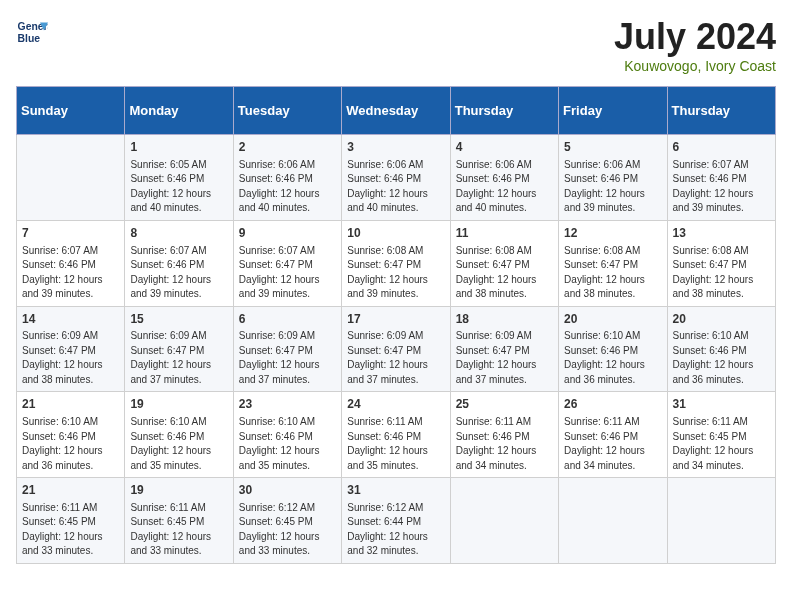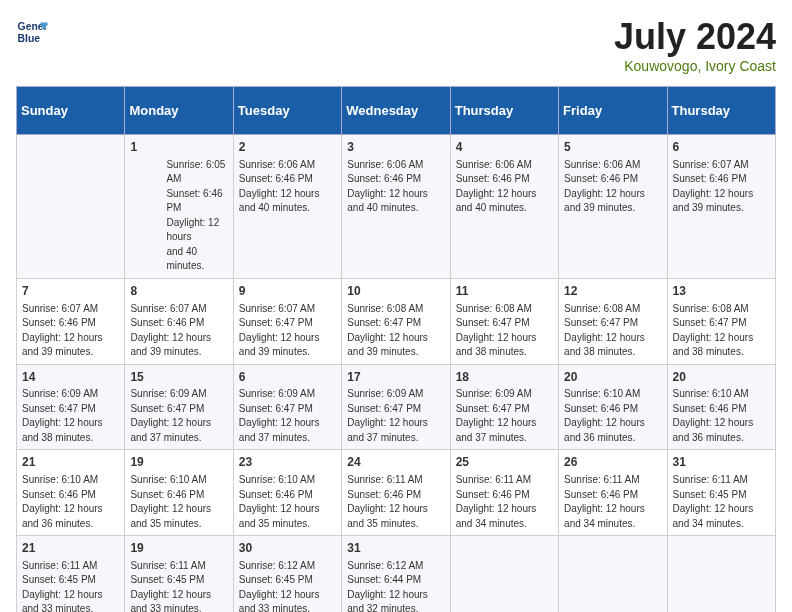--- a/index.html
+++ b/index.html
@@ -108,21 +108,21 @@
         <th>Thursday</th>
         <th>Friday</th>
         <th>Thursday</th>
       </tr>
   </thead>
   <tbody id="calendar-body">
       <tr>
         <td class="empty-cell"></td>
         <td>
           <span class="day-num">1</span>
-          <div class="day-info" style="white-space: pre-line; margin-left: 36px;">Sunrise: 6:05 AM
+          <div class="day-info" style="white-space: pre-line;">Sunrise: 6:05 AM
 Sunset: 6:46 PM
 Daylight: 12 hours
 and 40 minutes.</div>
         </td>
         <td>
           <span class="day-num">2</span>
           <div class="day-info" style="white-space: pre-line;">Sunrise: 6:06 AM
 Sunset: 6:46 PM
 Daylight: 12 hours
 and 40 minutes.</div>

